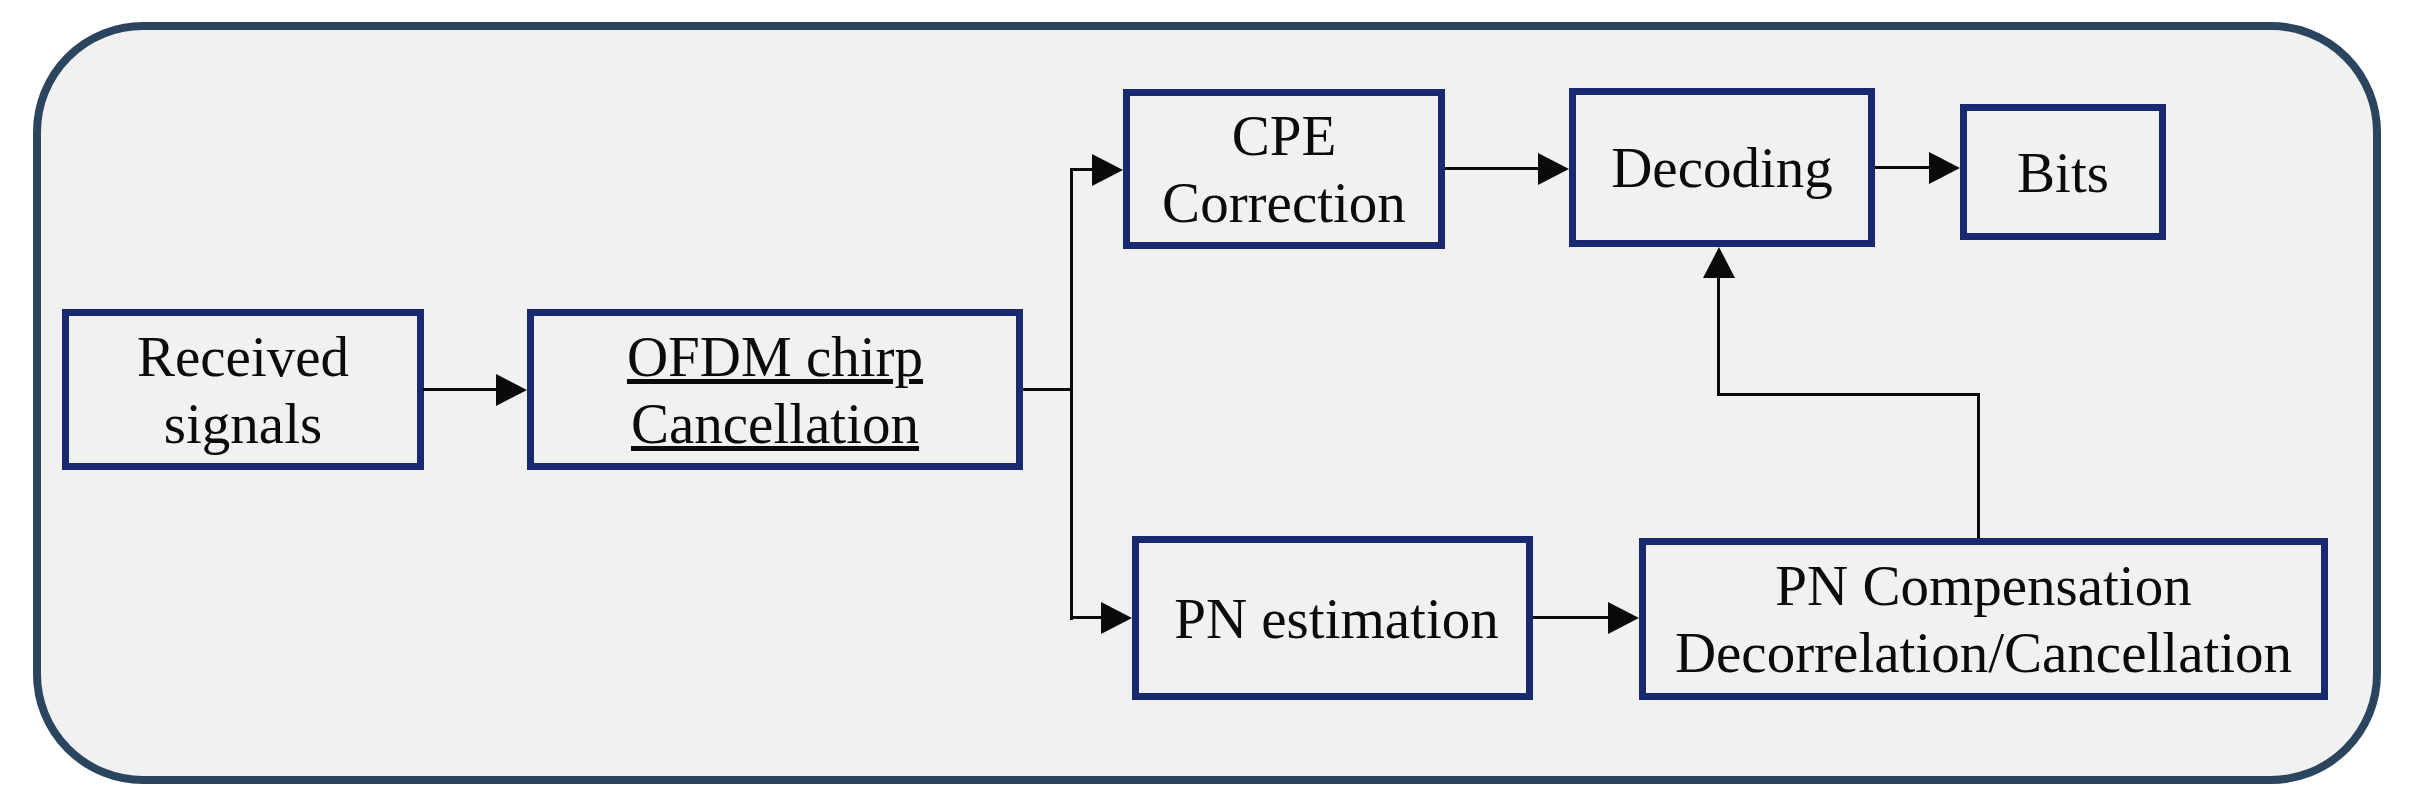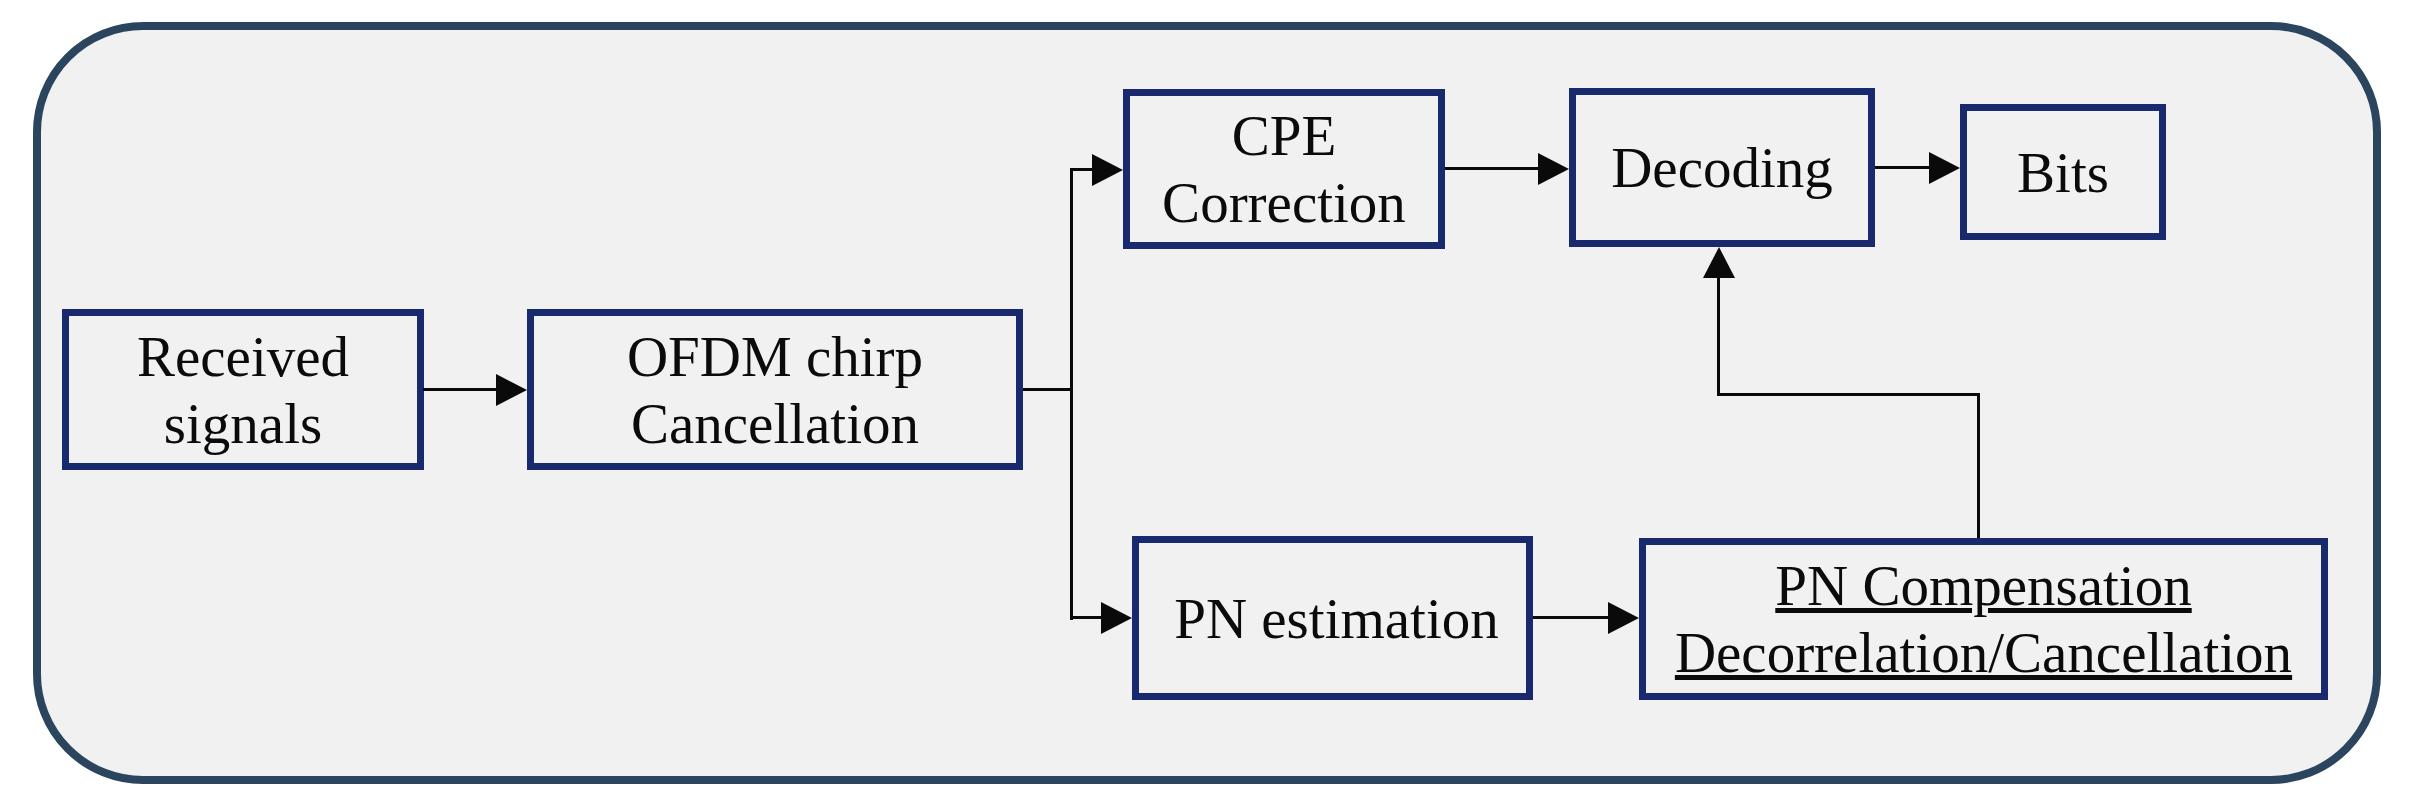--- a/index.html
+++ b/index.html
@@ -36,26 +36,26 @@
     align-items: center;
     justify-content: center;
     text-align: center;
     color: #0b0b0b;
     font-size: 57px;
     line-height: 67px;
   }
   .node span { display: block; white-space: nowrap; }
 
   #node-received { left: 62px;  top: 309px; width: 362px; height: 161px; text-align: center; }
-  #node-ofdm     { left: 527px; top: 309px; width: 496px; height: 161px; }
+  #node-ofdm     { left: 527px; top: 309px; width: 496px; height: 161px; text-decoration: underline; }
   #node-cpe      { left: 1123px; top: 89px;  width: 322px; height: 160px; }
   #node-decoding { left: 1569px; top: 88px;  width: 306px; height: 159px; font-family: Liberation Serif, serif; }
   #node-bits     { left: 1960px; top: 88px;  width: 206px; height: 136px; margin-top: 16px; }
   #node-pnest    { left: 1132px; top: 536px; width: 401px; height: 164px; padding-left: 8px; }
-  #node-pncomp   { left: 1639px; top: 538px; width: 689px; height: 162px; text-decoration: underline; }
+  #node-pncomp   { left: 1639px; top: 538px; width: 689px; height: 162px; }
 
   .wire {
     position: absolute;
     background: #0a0a0a;
   }
   .wire.h { height: 3px; }
   .wire.v { width: 3px; }
 
   .arrow-right {
     position: absolute;

